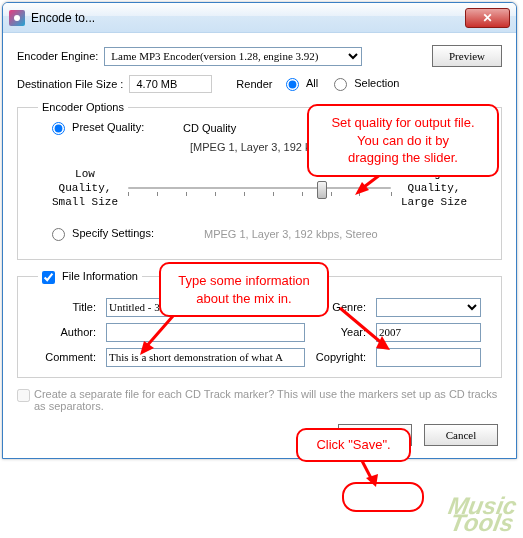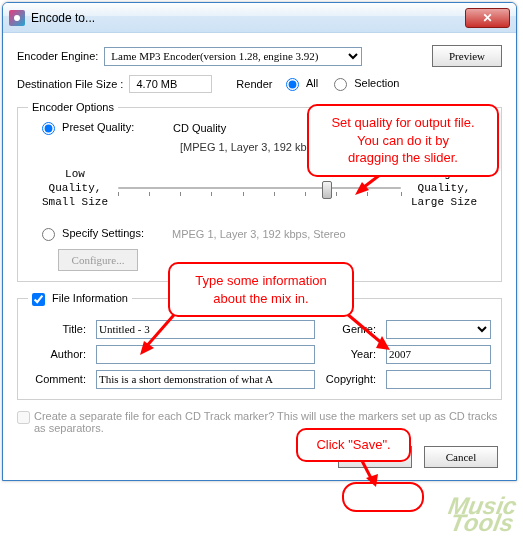--- a/index.html
+++ b/index.html
@@ -9,33 +9,33 @@
 .app-icon { width: 16px; height: 16px; background: linear-gradient(135deg, #e73c7e, #23a6d5); border-radius: 2px; margin-right: 6px; position: relative; }
 .app-icon::before { content: ""; position: absolute; width: 6px; height: 6px; background: #fff; top: 5px; left: 5px; border-radius: 50%; }
 .title-text { flex: 1; color: #000; font-size: 12px; }
 .close-btn { width: 45px; height: 20px; background: linear-gradient(to bottom, #e9a3a0, #c9302c); border-radius: 3px; border: 1px solid #8b1a16; display: flex; align-items: center; justify-content: center; color: #fff; font-weight: bold; font-size: 12px; cursor: pointer; }
 .content { padding: 12px 14px; position: relative; }
 .row { display: flex; align-items: center; margin-bottom: 8px; }
 .label { margin-right: 6px; }
 select, input[type="text"] { font-family: Tahoma; font-size: 11px; padding: 1px 2px; border: 1px solid #7f9db9; background: #fff; height: 19px; }
 .btn { font-family: Tahoma; font-size: 11px; border: 1px solid #707070; background: linear-gradient(to bottom, #fff, #e3e3e3); padding: 2px 12px; height: 22px; cursor: pointer; }
 .btn:disabled { color: #999; background: #f0f0f0; border-color: #bbb; }
-fieldset { border: 1px solid #d0d0d0; padding: 8px 10px 10px; margin-bottom: 10px; position: relative; }
+fieldset { border: 1px solid #d0d0d0; padding: 8px 20px 10px; margin-bottom: 10px; position: relative; }
 legend { padding: 0 4px; color: #000; }
 input[type="radio"], input[type="checkbox"] { margin-right: 4px; vertical-align: middle; }
 .radio-lbl { margin-right: 16px; }
 .preset-details { color: #333; margin-left: 152px; margin-top: -2px; margin-bottom: 14px; }
 .slider-area { display: flex; align-items: center; margin: 8px 12px 12px; }
 .slider-lbl { width: 70px; text-align: center; line-height: 1.3; font-family: Liberation Mono, monospace; }
 .slider-track { flex: 1; height: 24px; position: relative; margin: 0 8px; }
 .slider-rail { position: absolute; top: 11px; left: 0; right: 0; height: 2px; background: #bbb; border-radius: 1px; }
 .slider-tick { position: absolute; top: 16px; width: 1px; height: 4px; background: #888; }
 .slider-thumb { position: absolute; top: 5px; width: 10px; height: 18px; background: linear-gradient(to bottom, #f5f5f5, #c0c0c0); border: 1px solid #707070; border-radius: 2px; cursor: pointer; }
 .specify-row { display: flex; align-items: center; margin-bottom: 8px; }
-.gray-text { color: #999; }
+.gray-text { color: #999; margin-left: 22px; }
 .file-info-grid { display: grid; grid-template-columns: 60px 1fr 55px 105px; gap: 6px 8px; align-items: center; margin-top: 6px; }
 .file-info-grid .right-lbl { text-align: right; padding-right: 2px; }
 .sep-check { color: #999; margin: 8px 0 12px; display: flex; align-items: flex-start; }
 .sep-check input { margin-top: 1px; }
 .bottom-btns { display: flex; justify-content: flex-end; gap: 12px; padding-right: 4px; }
 .callout { position: absolute; background: #fff; border: 2px solid #f00; border-radius: 10px; padding: 8px 12px; font-size: 13px; color: #f00; text-align: center; z-index: 10; line-height: 1.35; }
 .arrow { position: absolute; z-index: 9; }
 .arrow line { stroke: #f00; stroke-width: 3; }
 .arrow polygon { fill: #f00; }
 .watermark { position: absolute; right: 8px; bottom: 6px; font-size: 24px; font-weight: bold; font-style: italic; color: #6fa014; opacity: 0.35; font-family: Arial Black, sans-serif; transform: skewX(-10deg); z-index: 0; line-height: 0.7; text-align: right; }
@@ -110,21 +110,20 @@
         </div>
       </div>
 
       <div class="specify-row" style="margin-left:14px;margin-top:18px">
         <label style="width:130px">
           <input type="radio" name="enc" style="">
           <span>Specify Settings:</span>
         </label>
         <span class="gray-text">MPEG 1, Layer 3, 192 kbps, Stereo</span>
       </div>
-      <button class="btn" disabled="" style="margin-left:30px;width:80px">Configure...</button>
     </fieldset>
 
     <fieldset>
       <legend>
         <input type="checkbox" checked="" style="">
         <span>File Information</span>
       </legend>
       <div class="file-info-grid">
         <span class="right-lbl">Title:</span>
         <input type="text" value="Untitled - 3" style="">
@@ -157,21 +156,21 @@
 </div>
 
 <div class="callout" style="top:104px; right:24px; width:192px"><span style="white-space:pre-line">Set quality for output file.
 You can do it by
 dragging the slider.</span></div>
 <svg class="arrow" style="top:160px; left:345px" width="60" height="40">
   <line x1="48" y1="5" x2="15" y2="30"></line>
     <polygon points="10,35 24,30 17,22"></polygon>
 </svg>
 
-<div class="callout" style="top:262px; left:168px; width:186px"><span style="white-space:pre-line">Type some information
+<div class="callout" style="top:262px; left:159px; width:170px"><span style="white-space:pre-line">Type some information
 about the mix in.</span></div>
 <svg class="arrow" style="top:300px; left:130px" width="60" height="60">
   <line x1="50" y1="8" x2="15" y2="48"></line>
     <polygon points="10,55 24,48 14,41"></polygon>
 </svg>
 <svg class="arrow" style="top:300px; left:330px" width="70" height="60">
   <line x1="10" y1="8" x2="54" y2="45"></line>
     <polygon points="60,50 46,48 52,36"></polygon>
 </svg>
 

